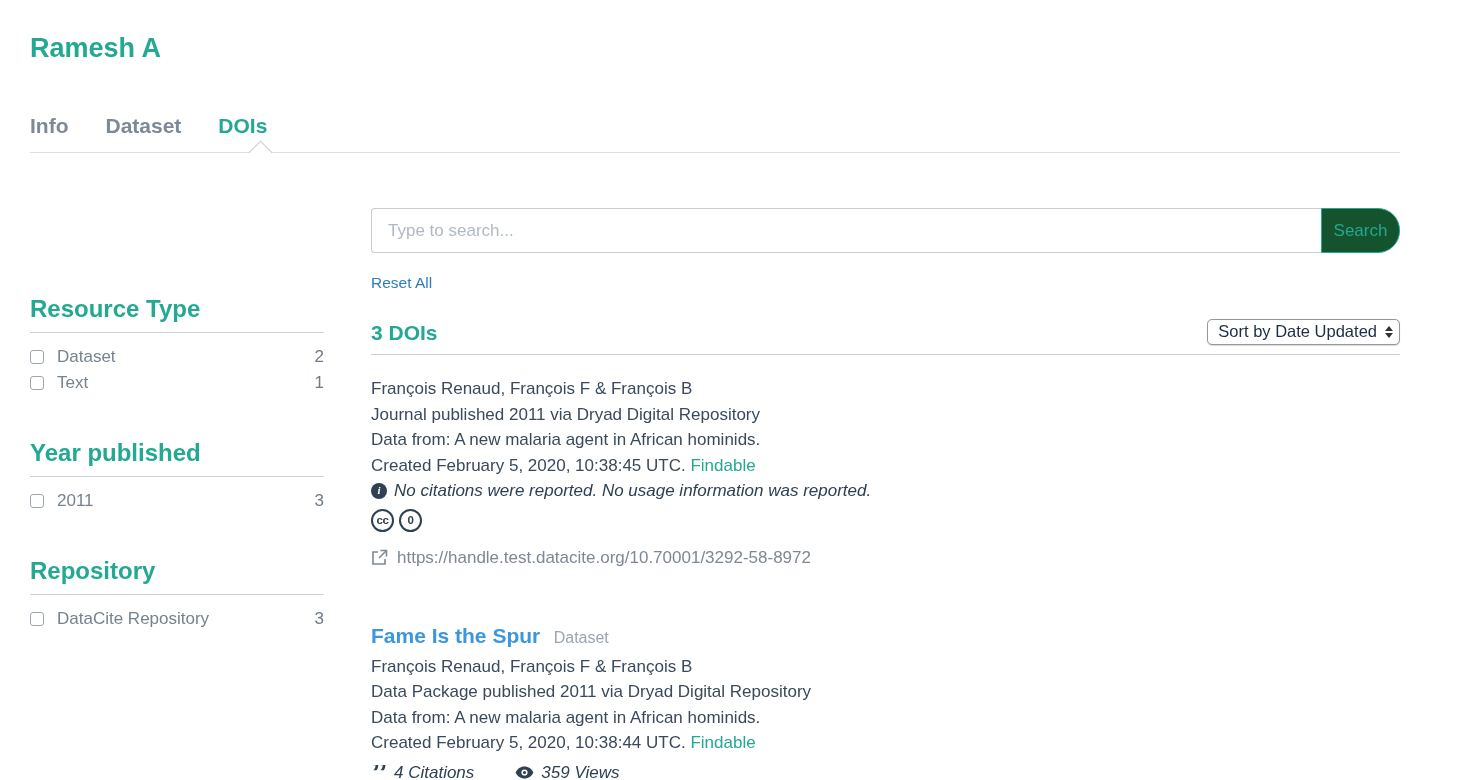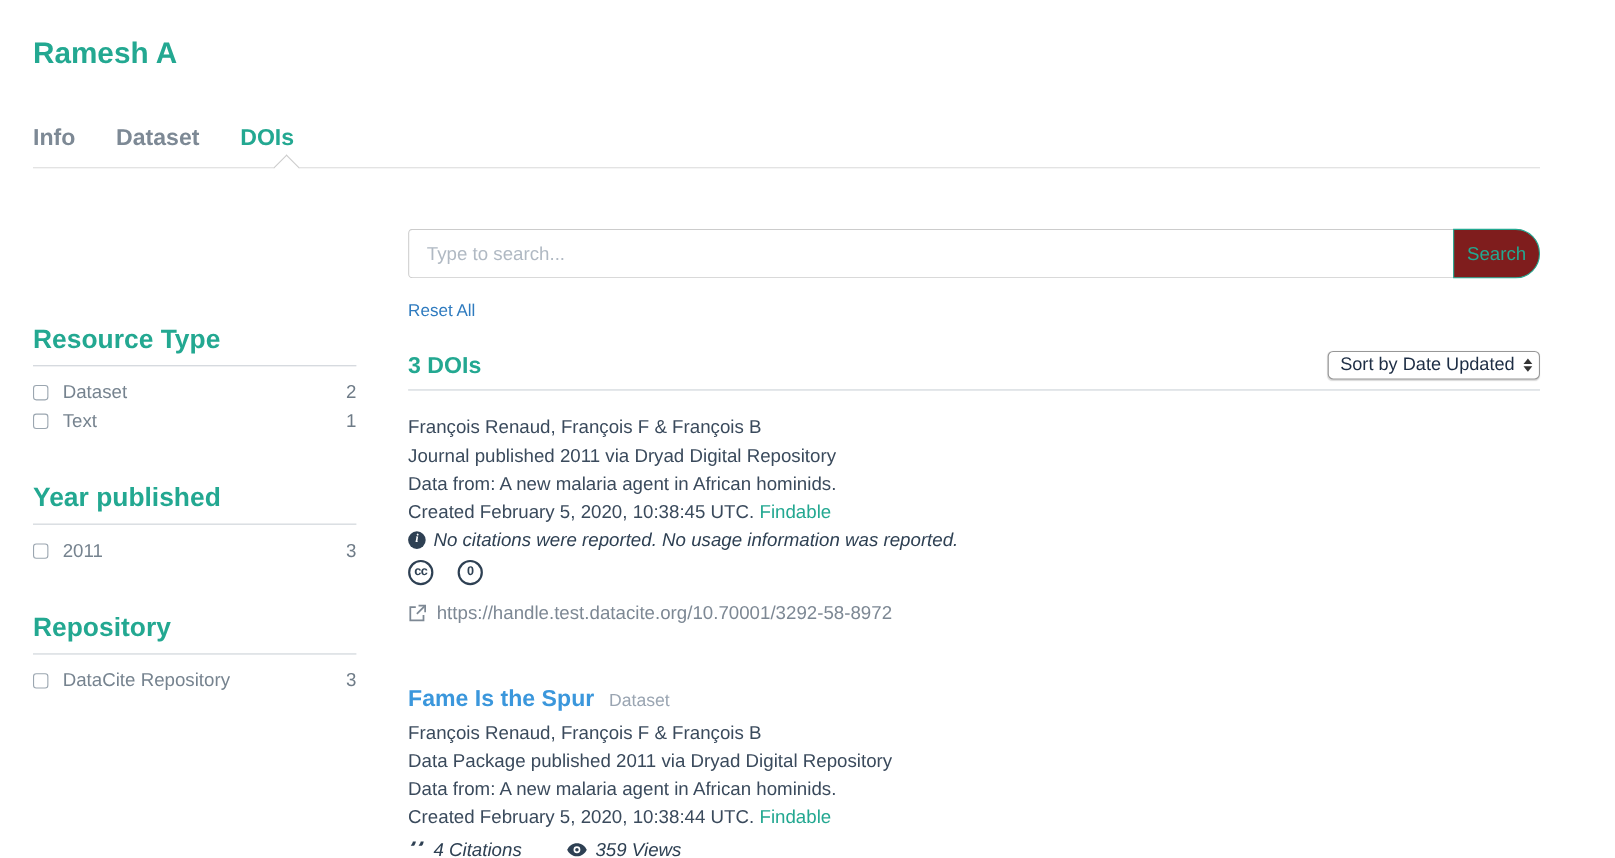--- a/index.html
+++ b/index.html
@@ -35,21 +35,21 @@
                  background: #fff; margin-right: 13px; cursor: pointer; flex-shrink: 0; }
   .facet-label { cursor: pointer; }
   .facet-count { margin-left: auto; color: #6e7b87; }
 
   
   .search-row { display: flex; height: 56px; }
   .search-input { flex: 1; height: 45px; border: 1px solid #ccc; border-right: none;
                   border-radius: 4px 0 0 4px; padding: 0 16px; font-size: 17px;
                   font-family: "Liberation Sans", sans-serif; color: #3a4a5c; outline: none; }
   .search-input::placeholder { color: #b0b9c3; }
-  .search-btn { width: 79px; height: 45px; background: #7f1d1d; border: 1px solid #23a891;
+  .search-btn { width: 79px; height: 45px; background: #14532d; border: 1px solid #23a891;
                 border-radius: 0 22px 22px 0; color: #23a891; font-size: 17px;
                 font-family: "Liberation Sans", sans-serif; cursor: pointer; }
   .reset-link { display: inline-block; margin-top: 10px; font-size: 15.5px; color: #2f7bbf;
                 text-decoration: none; cursor: pointer; }
 
   
   .results-head { display: flex; align-items: flex-end; justify-content: space-between;
                   margin-top: 27px; padding-bottom: 9px; border-bottom: 1px solid #ccd2d8; }
   .results-count { font-size: 21px; font-weight: bold; color: #23a891; text-align: right; }
   .sort-select { display: flex; align-items: center; border: 1px solid #979797; border-radius: 5px;
@@ -67,21 +67,21 @@
   .doi-title { font-size: 21px; font-weight: bold; color: #3b97dc; text-decoration: none; cursor: pointer; }
   .doi-type { font-size: 16px; color: #9aa5b2; margin-left: 9px; }
   .doi-line { font-size: 17px; color: #3a4a5c; line-height: 25.5px; }
   .findable { color: #23a891; }
   .doi-note { font-size: 17px; font-style: italic; color: #2e4053; line-height: 25.5px;
               display: flex; align-items: center; }
   .info-icon { display: inline-flex; align-items: center; justify-content: center;
                width: 16px; height: 16px; border-radius: 50%; background: #2e4053; color: #fff;
                font-size: 11px; font-style: italic; font-family: "Liberation Serif", serif;
                font-weight: bold; margin-right: 7px; flex-shrink: 0; }
-  .license-row { display: flex; gap: 22px; margin-top: 5px; }
+  .license-row { display: flex; gap: 5px; margin-top: 5px; }
   .license-badge { display: inline-flex; align-items: center; justify-content: center;
                    width: 23px; height: 23px; border: 2px solid #2e4053; border-radius: 50%;
                    font-size: 11.5px; font-weight: bold; color: #2e4053; letter-spacing: -0.5px; }
   .url-row { display: flex; align-items: center; margin-top: 16px; font-size: 17px; color: #7d8894; }
   .url-row svg { margin-right: 9px; flex-shrink: 0; }
   .url-link { color: #7d8894; text-decoration: none; cursor: pointer; }
 
   .metrics-row { display: flex; align-items: center; margin-top: 7px; font-size: 17px;
                  font-style: italic; color: #2e4053; }
   .quote-icon { font-style: normal; font-weight: bold; font-size: 34px; line-height: 14px;

